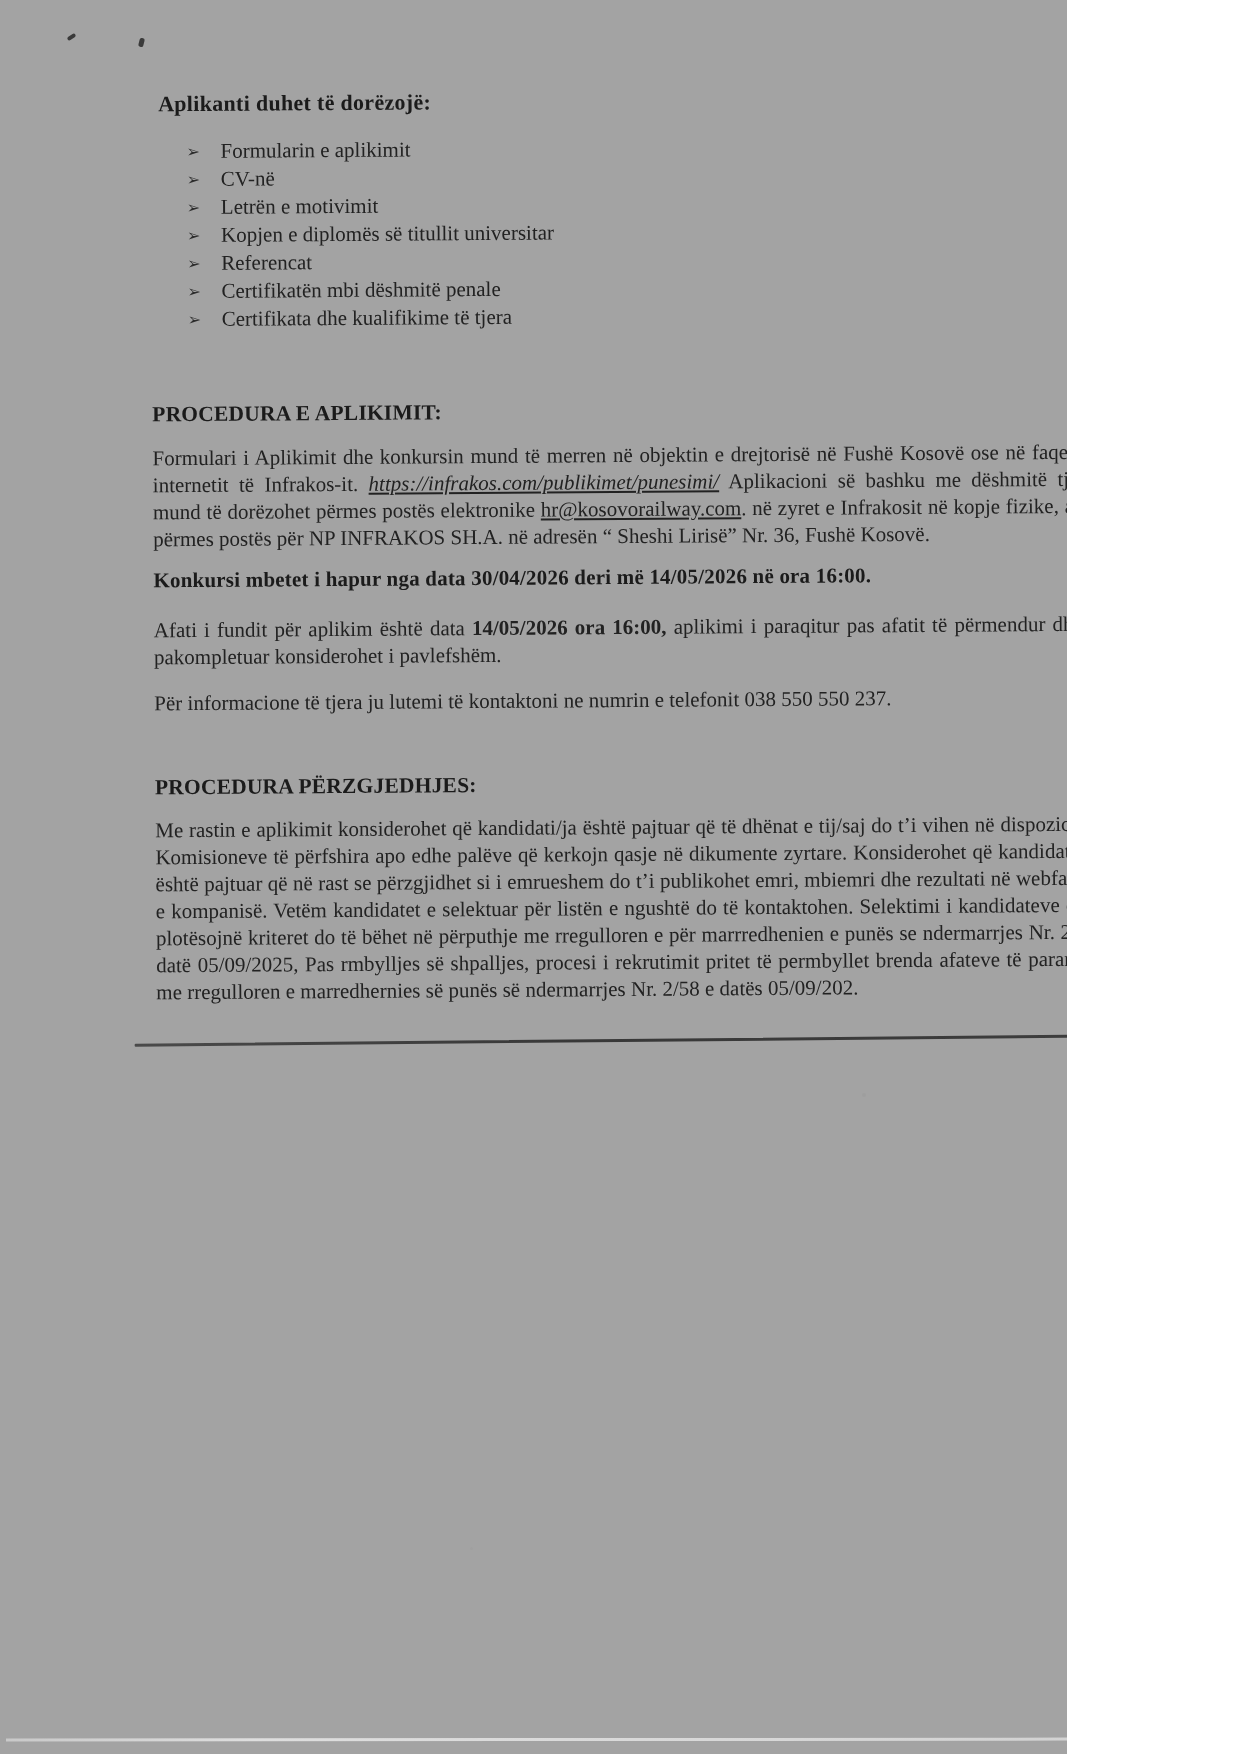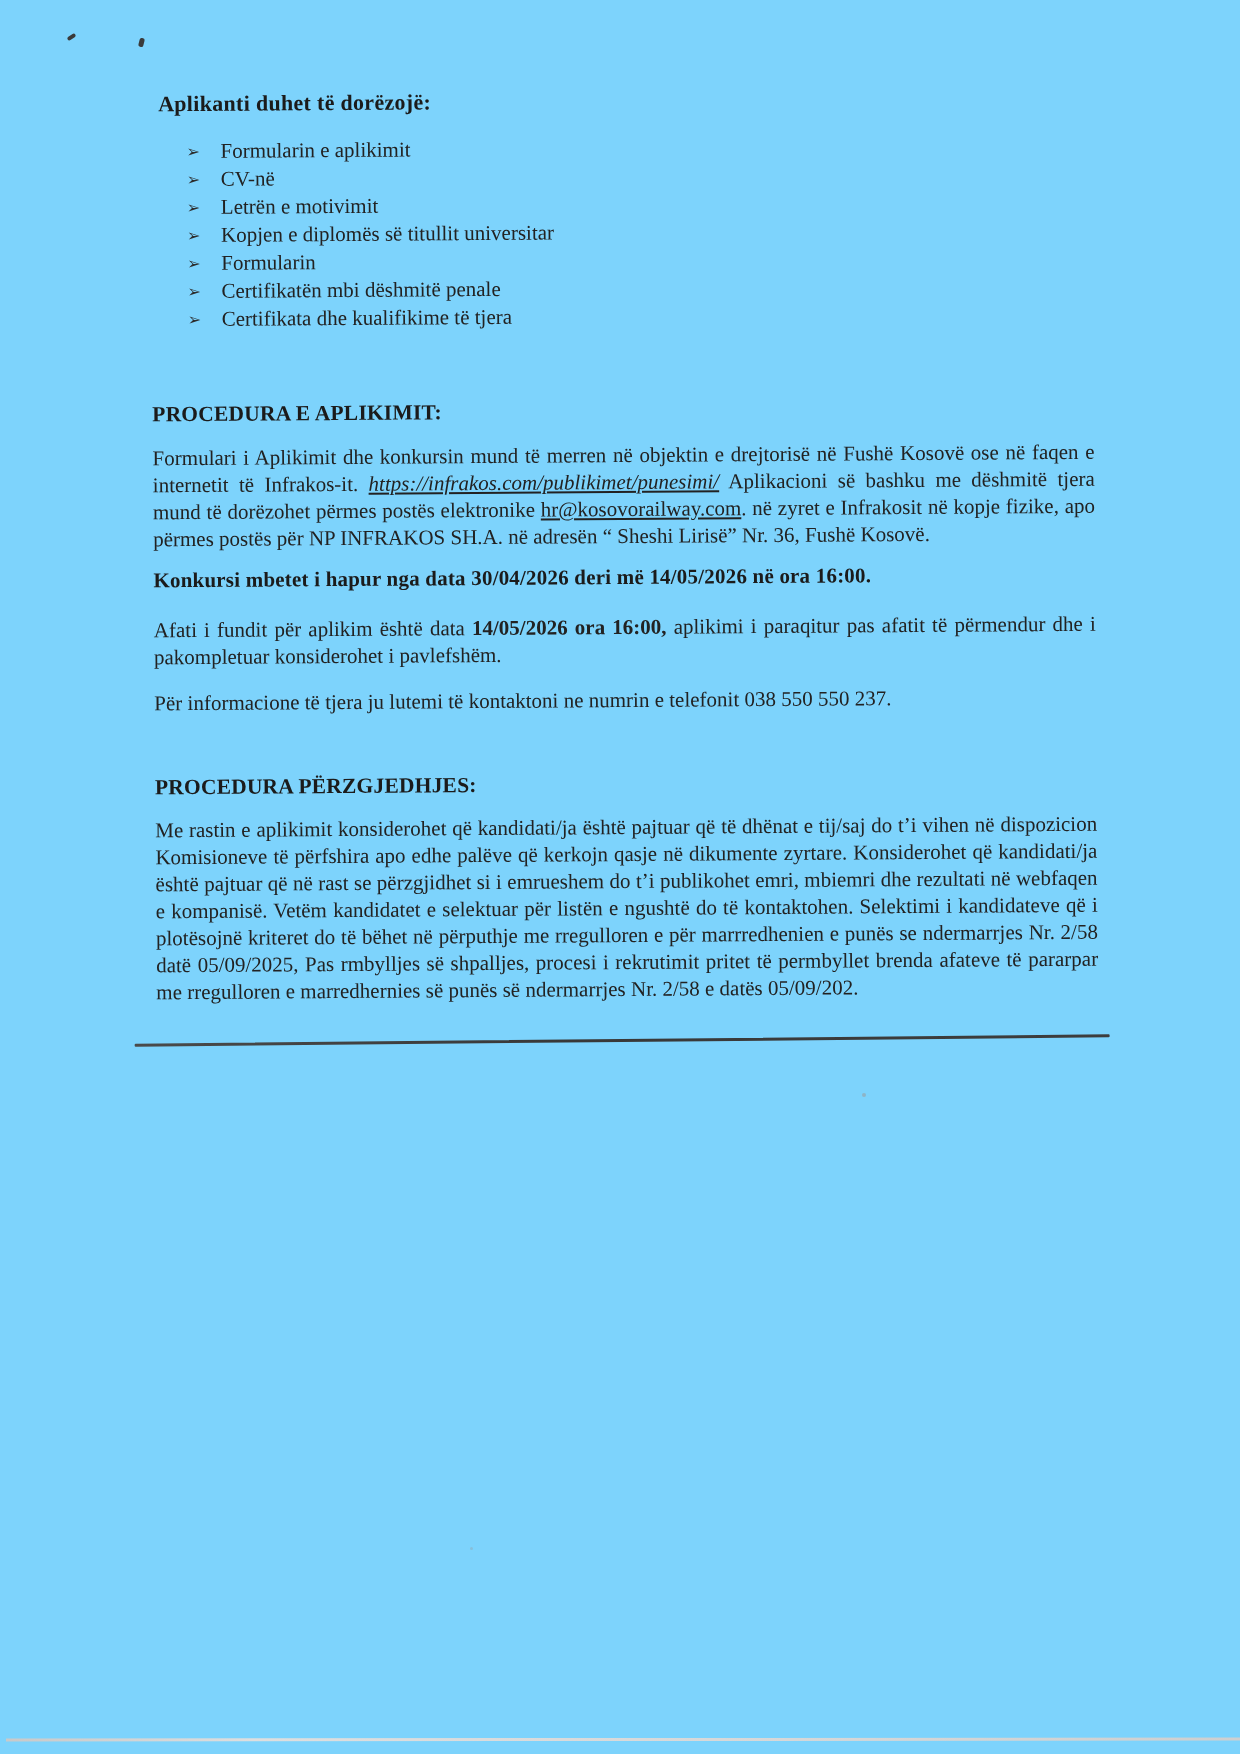--- a/index.html
+++ b/index.html
@@ -5,21 +5,21 @@
 <style>
   html,body{margin:0;padding:0;}
   body{
     width:1240px;height:1754px;
     background:#ffffff;
     font-family:"Liberation Serif", serif;
     color:#212121;
     overflow:hidden;
   }
   .page{
-    position:relative;width:1240px;height:1754px;background:#7dd3fc;overflow:hidden;
+    position:relative;width:1067px;height:1754px;background:#a3a3a3;overflow:hidden;
   }
   .content{
     position:absolute;left:150px;top:88px;width:942px;
     transform:rotate(-0.4deg);transform-origin:50% 0%;
   }
   .doc-title{
     margin:0 0 0 8px;font-size:22px;font-weight:bold;line-height:26px;letter-spacing:0.3px;color:#1b1b1b;
   }
   ul.checklist{
     list-style:none;margin:20px 0 0 0;padding:0 0 0 70px;
@@ -74,21 +74,21 @@
 
   <div class="content">
 
     <h2 class="doc-title">Aplikanti duhet të dorëzojë:</h2>
 
     <ul class="checklist" id="checklist">
         <li><span class="bullet">➢</span><span>Formularin e aplikimit</span></li>
         <li><span class="bullet">➢</span><span>CV-në</span></li>
         <li><span class="bullet">➢</span><span>Letrën e motivimit</span></li>
         <li><span class="bullet">➢</span><span>Kopjen e diplomës së titullit universitar</span></li>
-        <li><span class="bullet">➢</span><span>Formularin</span></li>
+        <li><span class="bullet">➢</span><span>Referencat</span></li>
         <li><span class="bullet">➢</span><span>Certifikatën mbi dëshmitë penale</span></li>
         <li><span class="bullet">➢</span><span>Certifikata dhe kualifikime të tjera</span></li>
       </ul>
 
     <h3 class="section-heading heading-application">PROCEDURA E APLIKIMIT:</h3>
 
     <p class="justified application-paragraph"><span>Formulari i Aplikimit dhe konkursin mund të merren në objektin e drejtorisë në Fushë Kosovë ose në faqen e internetit të Infrakos-it. </span><span class="url-link">https://infrakos.com/publikimet/punesimi/</span><span> Aplikacioni së bashku me dëshmitë tjera mund të dorëzohet përmes postës elektronike </span><span class="email-link">hr@kosovorailway.com</span><span>.  në zyret e Infrakosit në kopje fizike, apo përmes postës për NP INFRAKOS SH.A. në adresën “ Sheshi Lirisë” Nr. 36, Fushë Kosovë.</span></p>
 
     <p class="deadline-line">Konkursi mbetet i hapur nga data 30/04/2026 deri më 14/05/2026 në ora 16:00.</p>
 

